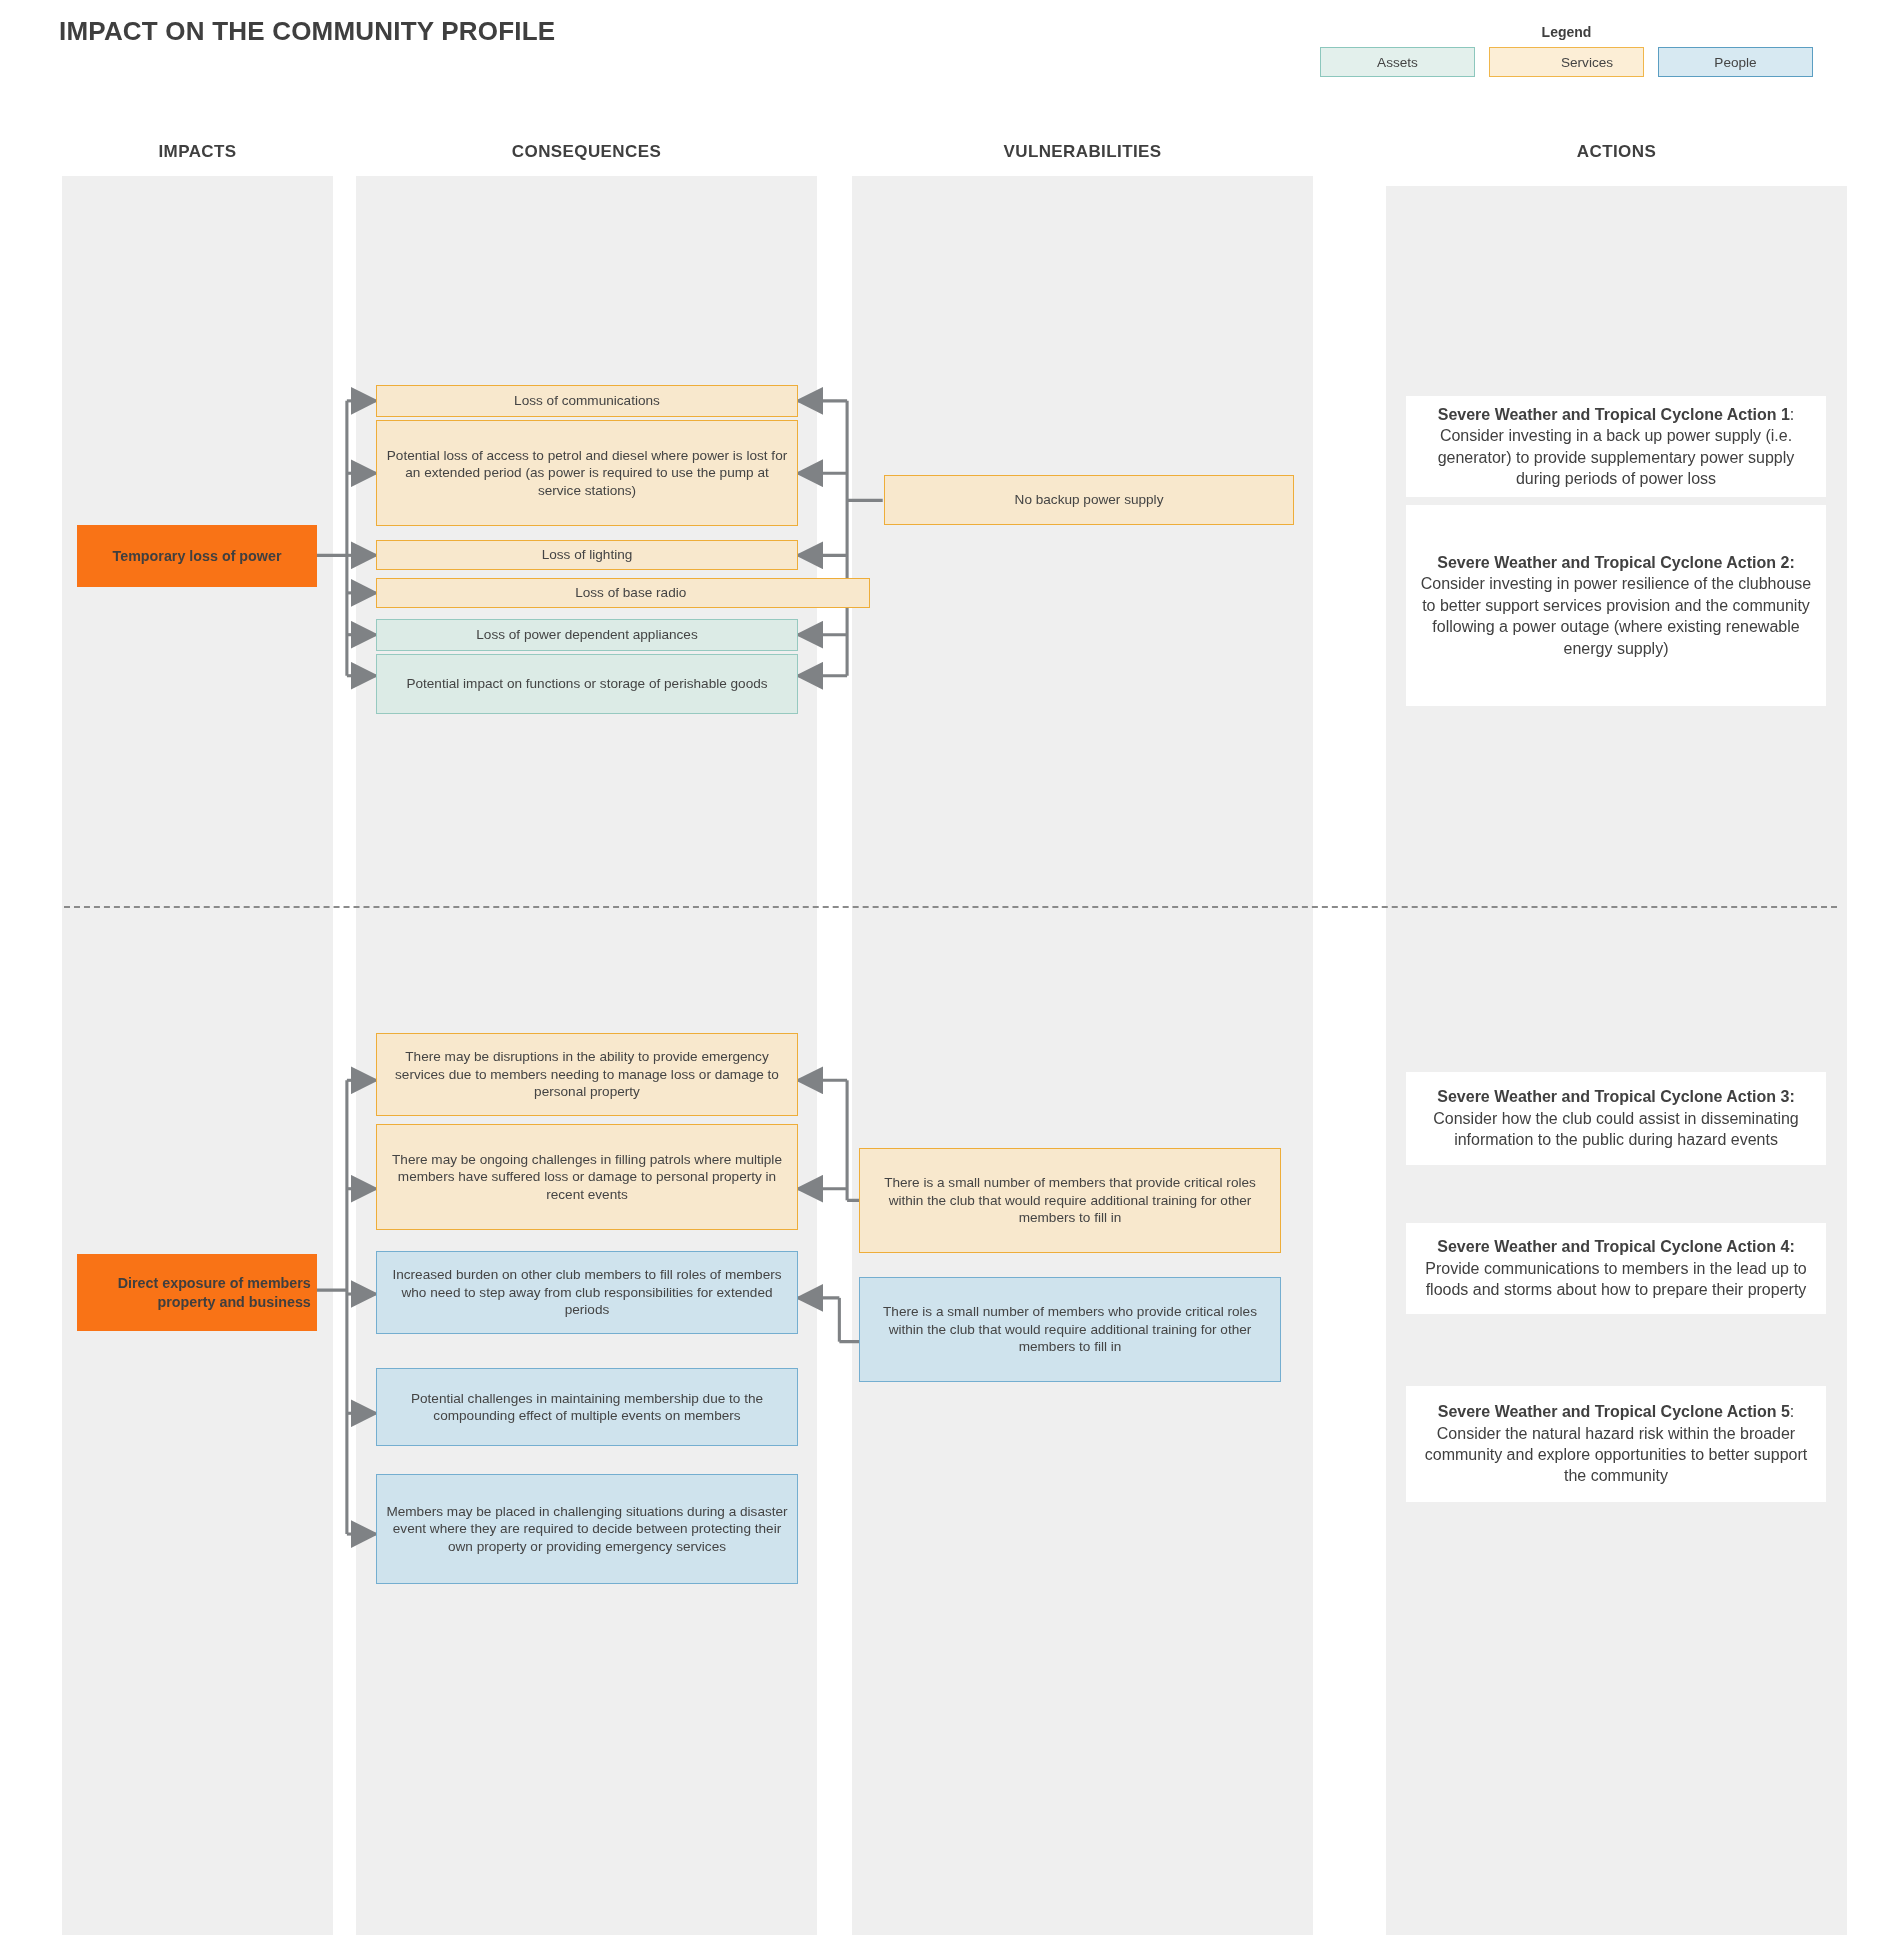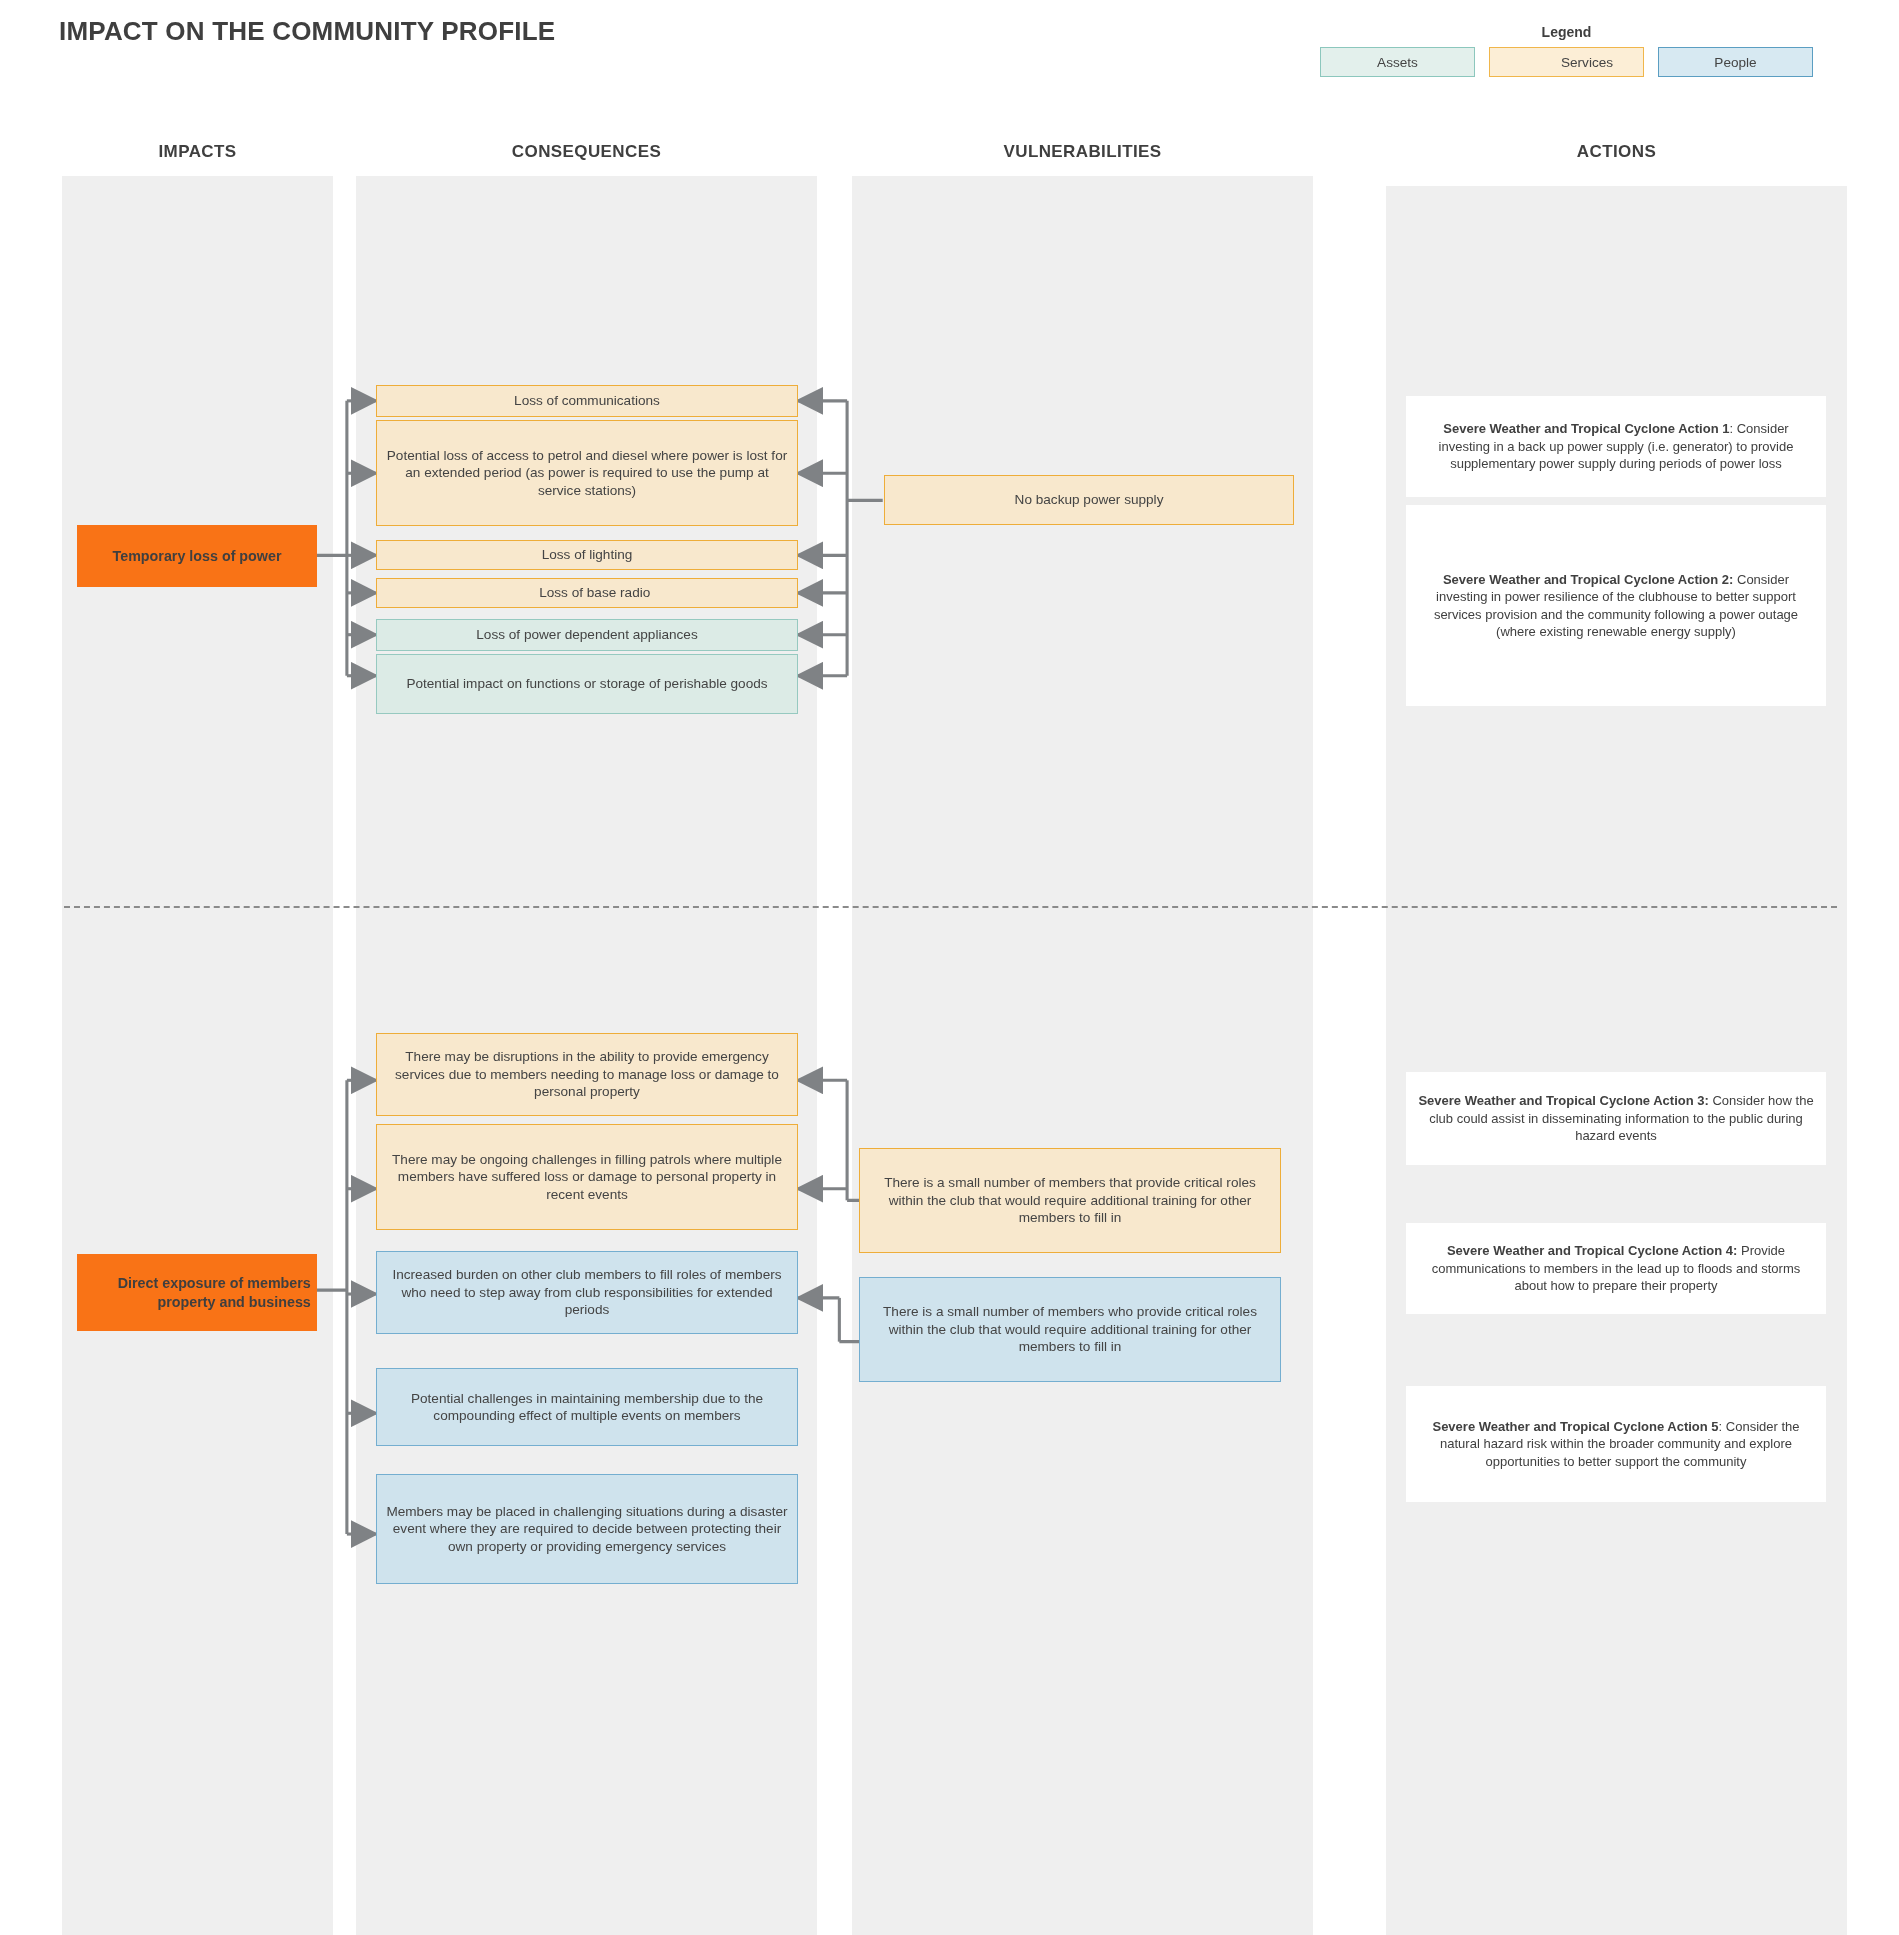--- a/index.html
+++ b/index.html
@@ -111,21 +111,21 @@
     padding: 3.9px 6.2px;
   }
 
   .action-card {
     position: absolute;
     background: #ffffff;
     display: flex;
     align-items: center;
     justify-content: center;
     text-align: center;
-    font-size: 13px;
+    font-size: 16px;
     line-height: 1.34;
     color: #404040;
     padding: 5.4px 11.6px;
   }
   .action-card b { font-weight: bold; }
 
   
   .conn {
     position: absolute;
     left: 0; top: 0;
@@ -204,21 +204,21 @@
       <path d="M2168,3465 L2168,3352"></path>
       <path d="M2168,3352 L2062,3352" marker-end="url(#arrL)"></path>
     </g>
   </svg>
 
   <div class="impact-card" style="left:77px; top:525px; width:240px; height:62px;">Temporary loss of power</div>
 
   <div class="card services" style="left:376px; top:385px; width:422px; height:32px;">Loss of communications</div>
   <div class="card services" style="left:376px; top:420px; width:422px; height:106px;">Potential loss of access to petrol and diesel where power is lost for an extended period (as power is required to use the pump at service stations)</div>
   <div class="card services" style="left:376px; top:540px; width:422px; height:30px;">Loss of lighting</div>
-  <div class="card services" style="left:376px; top:578px; width:422px; height:30px;padding-left:24px;">Loss of base radio</div>
+  <div class="card services" style="left:376px; top:578px; width:494px; height:30px;padding-left:24px;">Loss of base radio</div>
   <div class="card assets" style="left:376px; top:619px; width:422px; height:32px;">Loss of power dependent appliances</div>
   <div class="card assets" style="left:376px; top:654px; width:422px; height:60px;">Potential impact on functions or storage of perishable goods</div>
 
   <div class="card services" style="left:884px; top:475px; width:410px; height:50px;">No backup power supply</div>
 
   <div class="action-card" style="left:1406px; top:396px; width:420px; height:101px;">
     <div><b>Severe Weather and Tropical Cyclone Action 1</b><span>:</span><span> Consider investing in a back up power supply (i.e. generator) to provide supplementary power supply during periods of power loss</span></div>
   </div>
   <div class="action-card" style="left:1406px; top:505px; width:420px; height:201px;">
     <div><b>Severe Weather and Tropical Cyclone Action 2:</b><span></span><span> Consider investing in power resilience of the clubhouse to better support services provision and the community following a power outage (where existing renewable energy supply)</span></div>

